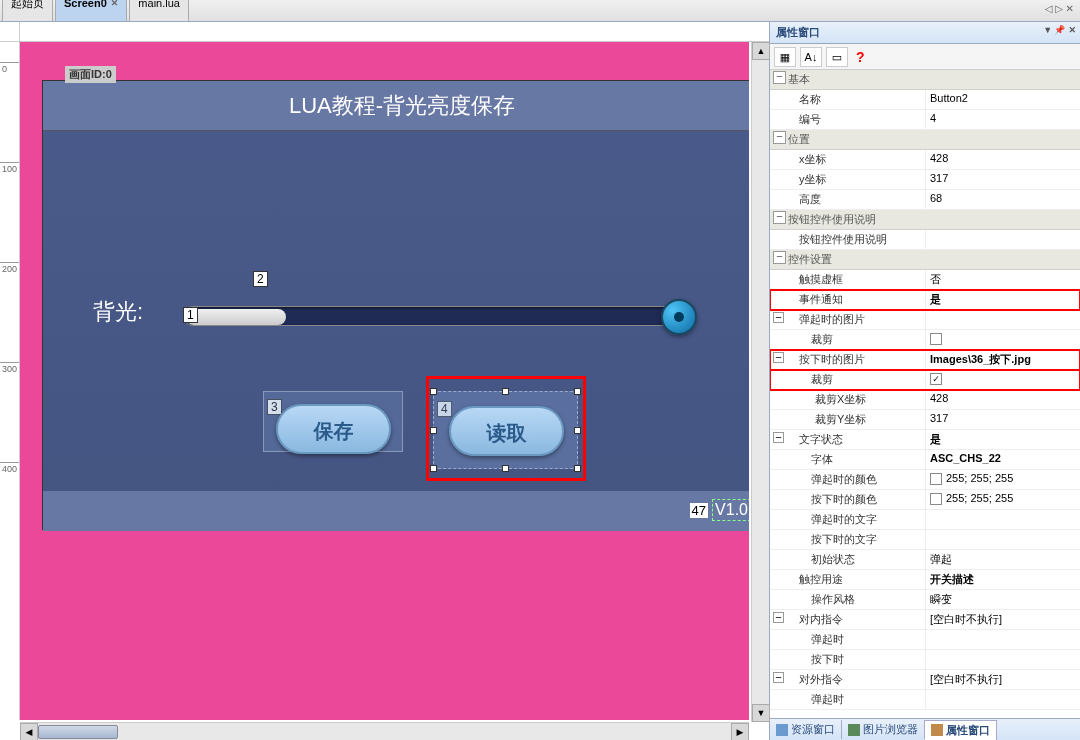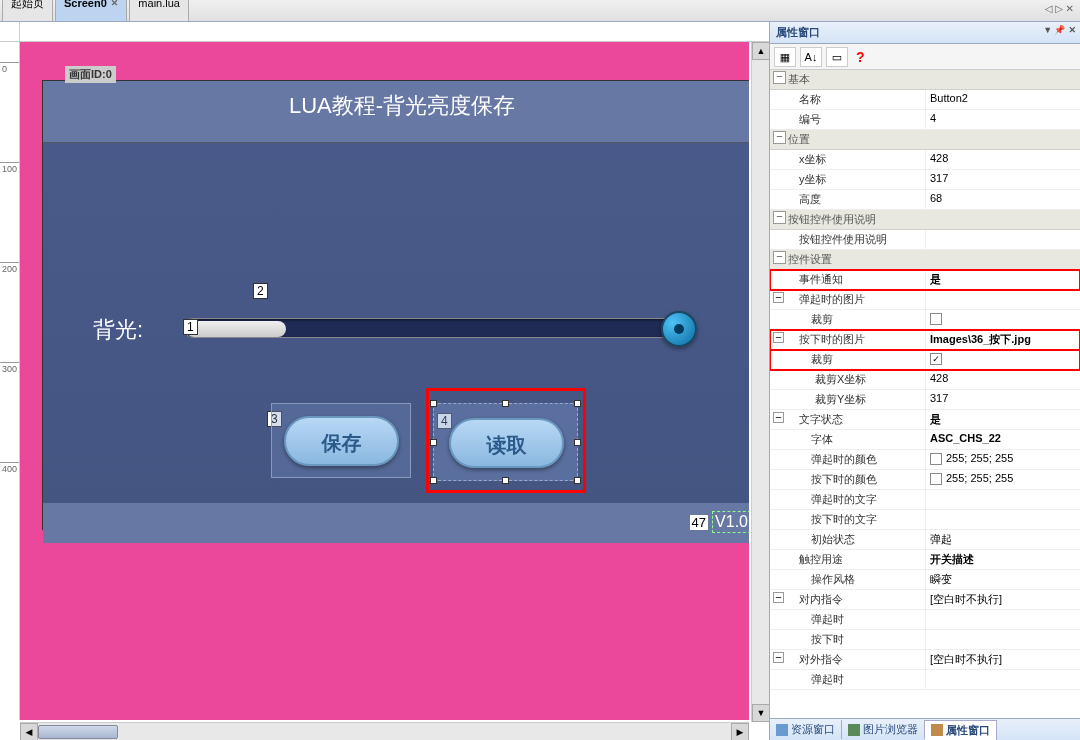--- a/index.html
+++ b/index.html
@@ -24,40 +24,40 @@
 .ruler-v { position: absolute; top: 20px; left: 0; width: 20px; bottom: 20px; background: #fff; border-right: 1px solid #ccc; font-size: 9px; color: #666; overflow:hidden;}
 .ruler-v .tick{position:absolute;left:0;}
 .ruler-v .tick::before{content:"";display:block;height:1px;width:20px;background:#999;position:absolute;}
 .ruler-v .tick span{position:absolute;left:2px;top:2px;}
 .ruler-corner{position:absolute;top:0;left:0;width:20px;height:20px;background:#fff;border-right:1px solid #ccc;border-bottom:1px solid #ccc;}
 
 
 .canvas-wrap { position:absolute; top:20px; left:20px; right:20px; bottom:20px; background: #ec4899; overflow:auto;}
 .screen-id-label{position:absolute;top:24px;left:45px;background:#ccc;color:#333;font-size:11px;padding:1px 4px;font-weight:bold;z-index:5;}
 .canvas { position:absolute; top:38px; left:22px; width: 720px; height: 450px; background: linear-gradient(180deg, #4a5a8a 0%, #455582 100%); border:1px solid #333;}
-.canvas-header{height:62px;background:#6878a4;text-align:center;color:#fff;font-size:22px;line-height:50px;border-bottom:1px solid #556;}
+.canvas-header{height:50px;background:#6878a4;text-align:center;color:#fff;font-size:22px;line-height:50px;border-bottom:1px solid #556;}
 .canvas-body{position:relative;height:360px;}
 .canvas-footer{height:40px;background:#6878a4;position:relative;}
 .canvas-footer .ver{position:absolute;right:10px;top:8px;color:#fff;font-family:monospace;font-size:16px;}
 .canvas-footer .ver-tag{background:#fff;color:#000;padding:0 2px;margin-right:4px;font-size:13px;}
 .canvas-footer .ver-dotbox{display:inline-block;border:1px dashed #8f8;padding:1px 2px;}
 
-.bl-label{position:absolute;left:50px;top:172px;color:#fff;font-size:22px;}
+.bl-label{position:absolute;left:50px;top:166px;color:#fff;font-size:22px;}
 .slider-track{position:absolute;left:140px;top:175px;width:500px;height:20px;background:#1f2b55;border-radius:10px;box-shadow:inset 0 1px 3px rgba(0,0,0,0.6);border:1px solid #888;}
 .slider-fill{position:absolute;left:2px;top:2px;width:100px;height:16px;background:linear-gradient(#f0f0f0,#ccc);border-radius:8px;}
 .slider-knob{position:absolute;right:-15px;top:-8px;width:36px;height:36px;background:radial-gradient(circle at 30% 30%, #4fc3f7,#0a6aa1);border-radius:50%;border:2px solid #1a4860;box-shadow:0 2px 4px rgba(0,0,0,0.4);}
 .slider-knob::after{content:"";position:absolute;left:11px;top:11px;width:10px;height:10px;background:#003a5c;border-radius:50%;}
 .widget-tag{position:absolute;background:#fff;color:#000;font-size:12px;padding:0 3px;border:1px solid #333;}
 .tag-1{left:140px;top:176px;}
 .tag-2{left:210px;top:140px;}
 .tag-3{left:224px;top:268px;}
 .tag-4{left:392px;top:268px;}
 
 .pill-btn{position:absolute;width:115px;height:50px;background:linear-gradient(#b8d8f5,#8ab8e0);border-radius:25px;color:#2a5a8a;font-size:20px;font-weight:bold;text-align:center;line-height:50px;border:2px solid #6a98c0;box-shadow:0 2px 4px rgba(0,0,0,0.4);}
-.btn-save-wrap{position:absolute;left:228px;top:260px;width:140px;height:75px;background:rgba(120,150,200,0.3);border:1px solid #8899bb;}
+.btn-save-wrap{position:absolute;left:220px;top:260px;width:140px;height:61px;background:rgba(120,150,200,0.3);border:1px solid #8899bb;}
 .btn-save-wrap .pill-btn{left:12px;top:12px;}
 .btn-read-wrap{position:absolute;left:383px;top:245px;width:160px;height:105px;border:3px solid #ff0000;}
 .btn-read-inner{position:absolute;left:4px;top:12px;width:145px;height:78px;background:rgba(120,150,200,0.4);border:1px dashed #99aacc;}
 .btn-read-inner .pill-btn{left:15px;top:14px;}
 .sel-handle{position:absolute;width:7px;height:7px;background:#fff;border:1px solid #333;}
 
 
 .prop-title{height:22px;background:linear-gradient(#e8f0fa,#d4e4f7);border-bottom:1px solid #9aa8c0;font-size:11px;padding:3px 6px;color:#2a4a7a;font-weight:bold;position:relative;}
 .prop-title .win-icons{position:absolute;right:4px;top:3px;display:flex;gap:2px;font-size:9px;color:#555;}
 .prop-toolbar{height:26px;background:#f5f5f5;border-bottom:1px solid #ccc;display:flex;align-items:center;padding:2px 4px;gap:4px;}
@@ -231,20 +231,24 @@
           <div class="pv">68</div>
         </div>
 
       <div class="prop-cat">按钮控件使用说明</div>
       <div class="prop-row">
           <div class="pk">按钮控件使用说明</div>
           <div class="pv"></div>
         </div>
 
       <div class="prop-cat">控件设置</div>
+      <div class="prop-row">
+          <div class="pk">触摸虚框</div>
+          <div class="pv">否</div>
+        </div>
       <div class="prop-row hl-red">
           <div class="pk">事件通知</div>
           <div class="pv bold">是</div>
         </div>
       <div class="prop-row">
           <span class="expand">−</span>
           <div class="pk">弹起时的图片</div>
           <div class="pv"></div>
         </div>
       <div class="prop-row indent">

